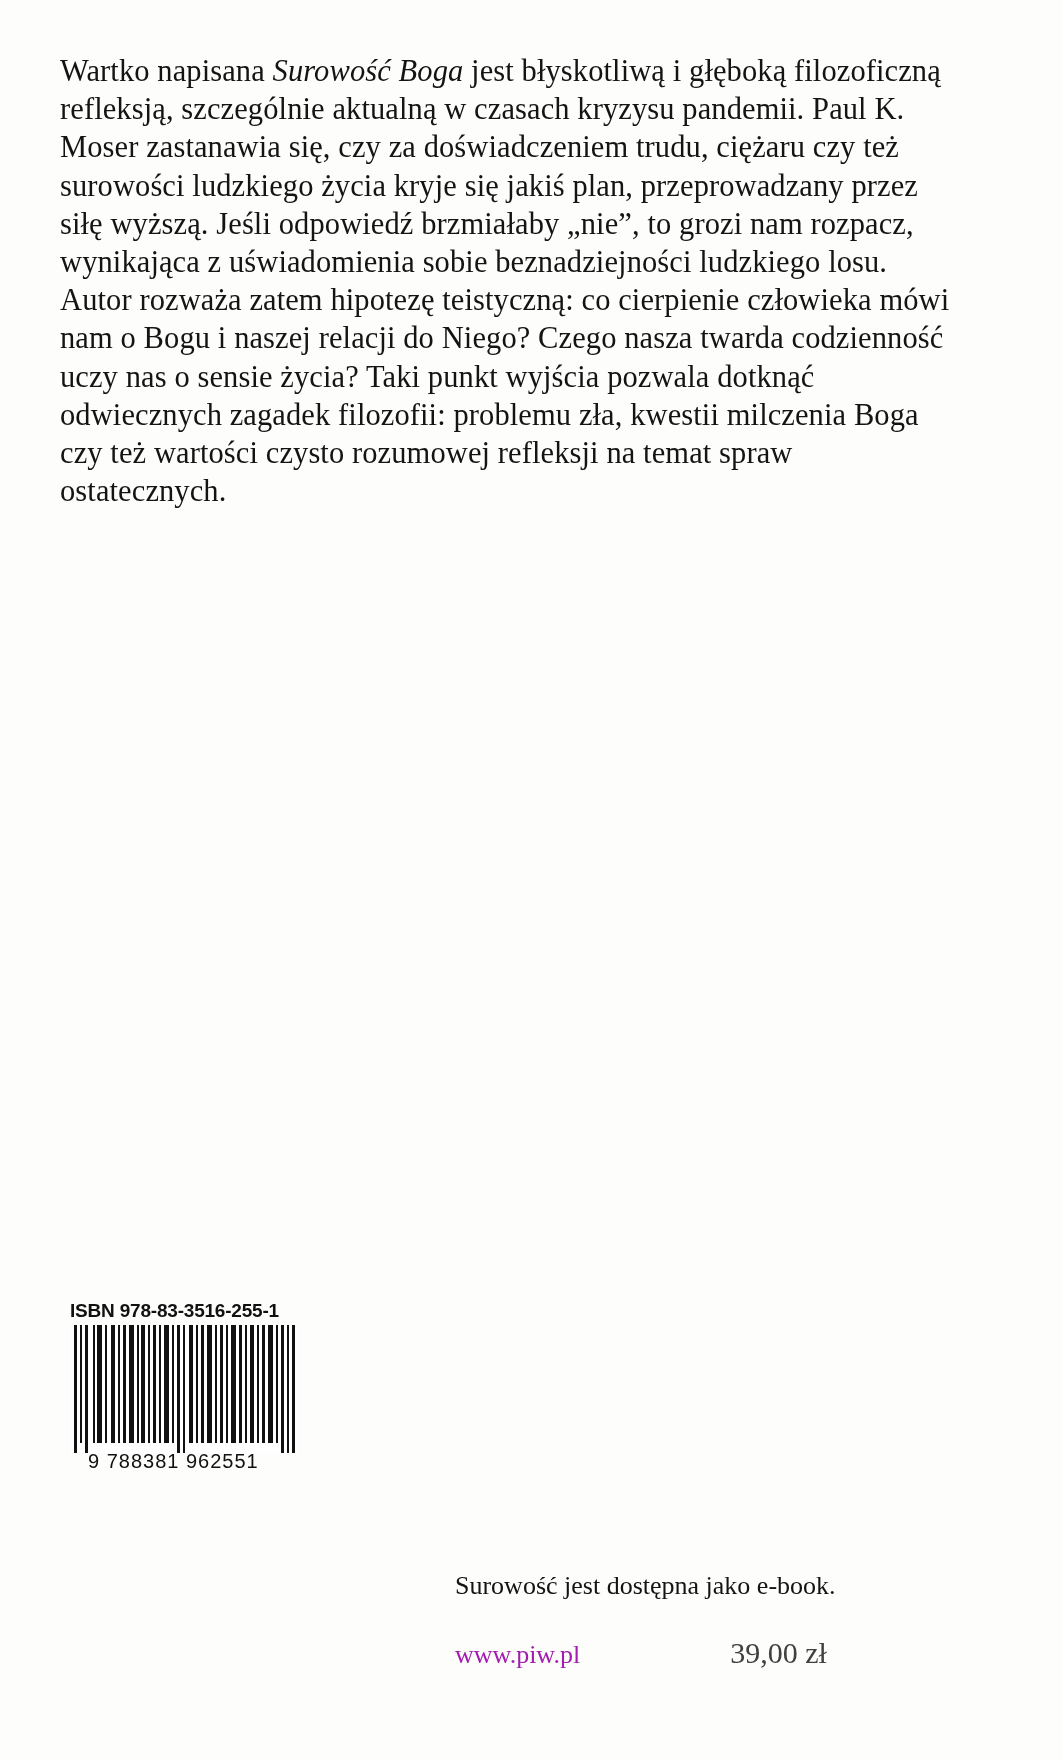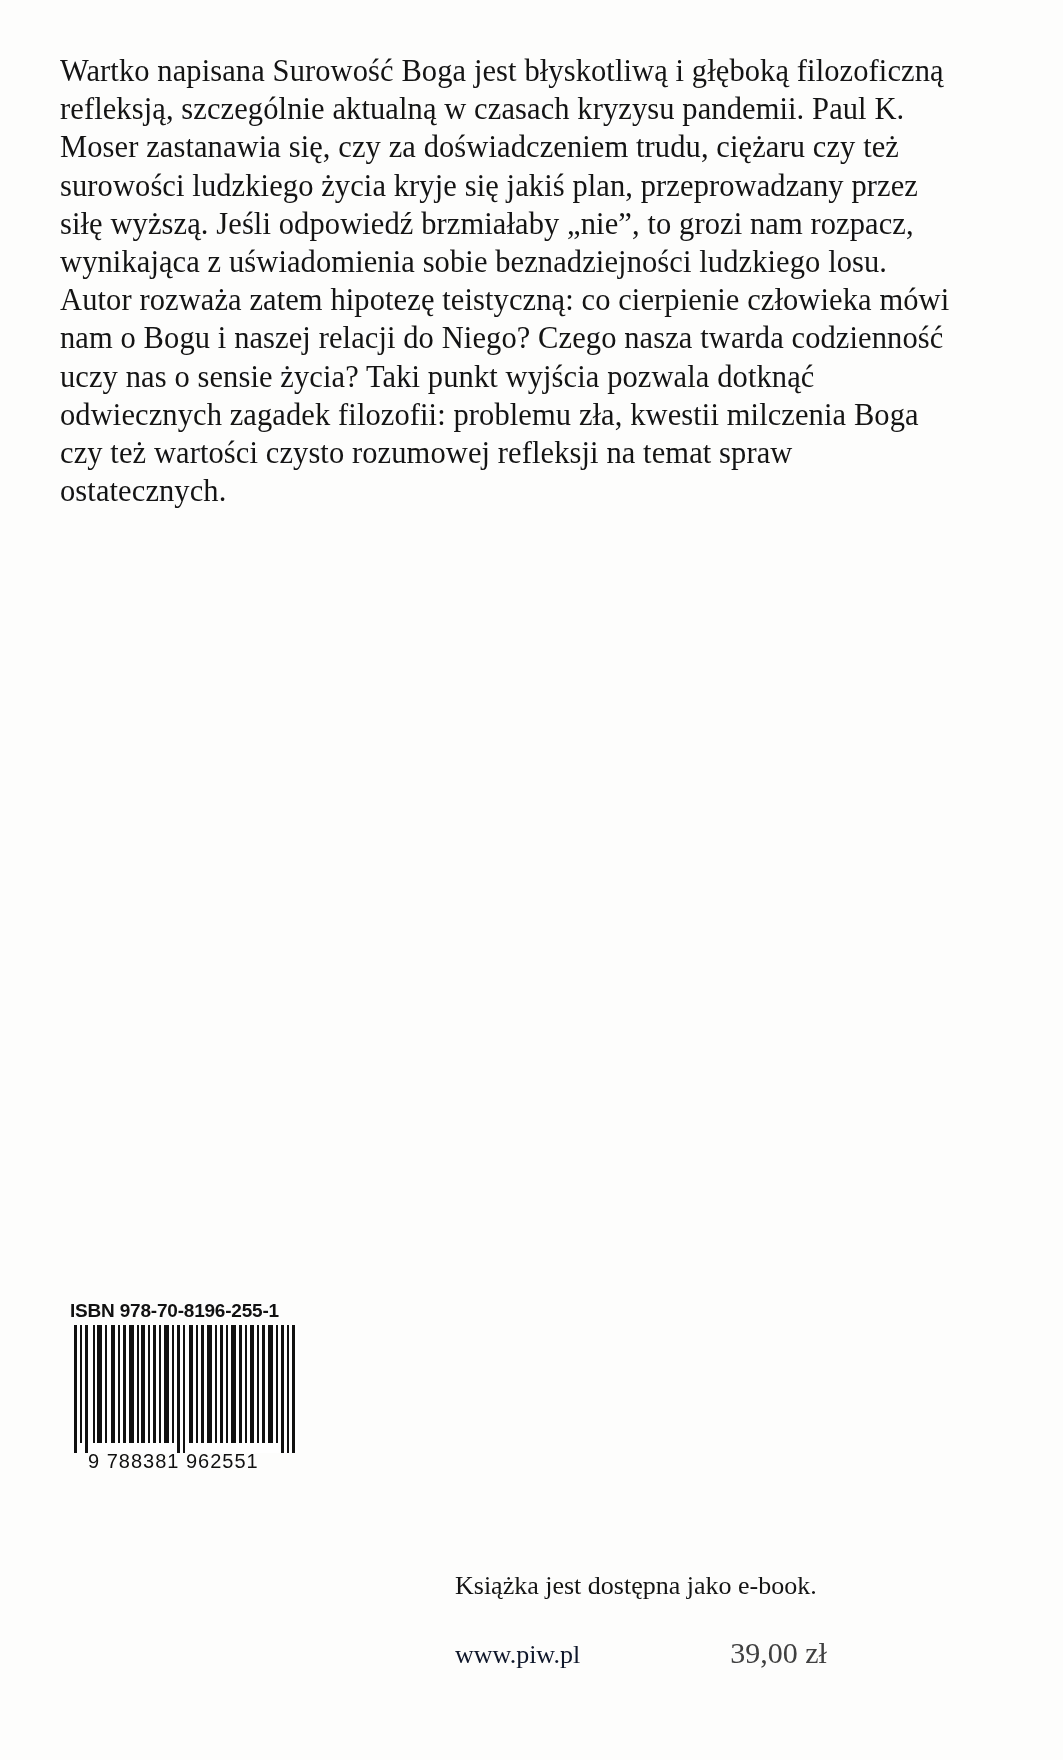--- a/index.html
+++ b/index.html
@@ -31,20 +31,21 @@
     font-size: 30.5px;
     line-height: 38.2px;
     letter-spacing: 0.1px;
     color: #141414;
     text-align: left;
   }
   .blurb p {
     margin: 0;
   }
   .blurb .title-italic {
+    font-style: italic;
   }
 
   
   .barcode-block {
     position: absolute;
     left: 70px;
     top: 1300px;
     width: 230px;
   }
   .isbn-text {
@@ -88,41 +89,41 @@
     white-space: nowrap;
   }
   .bottom-row {
     display: flex;
     align-items: baseline;
     justify-content: flex-start;
     margin-top: 34px;
   }
   .website {
     font-size: 26px;
-    color: #0f172a;
+    color: #a21caf;
     white-space: nowrap;
   }
   .price {
     font-size: 30px;
     color: #404040;
     white-space: nowrap;
     margin-left: 150px;
   }
 </style>
 </head>
 <body>
 
 <div class="page">
 
   <div class="blurb">
     <p><span>Wartko napisana </span><span class="title-italic">Surowość Boga</span><span> jest błyskotliwą i głęboką filozoficzną refleksją, szczególnie aktualną w czasach kryzysu pandemii. Paul K. Moser zastanawia się, czy za doświadczeniem trudu, ciężaru czy też surowości ludzkiego życia kryje się jakiś plan, przeprowadzany przez siłę wyższą. Jeśli odpowiedź brzmiałaby „nie”, to grozi nam rozpacz, wynikająca z uświadomienia sobie beznadziejności ludzkiego losu. Autor rozważa zatem hipotezę teistyczną: co cierpienie człowieka mówi nam o Bogu i naszej relacji do Niego? Czego nasza twarda codzienność uczy nas o sensie życia? Taki punkt wyjścia pozwala dotknąć odwiecznych zagadek filozofii: problemu zła, kwestii milczenia Boga czy też wartości czysto rozumowej refleksji na temat spraw ostatecznych.</span></p>
   </div>
 
   <div class="barcode-block">
-    <div class="isbn-text">ISBN 978-70-8196-255-1</div>
+    <div class="isbn-text">ISBN 978-83-3516-255-1</div>
     <div class="barcode">
       <svg width="228" height="128" viewBox="0 0 228 128" xmlns="http://www.w3.org/2000/svg" aria-hidden="true">
         <rect x="0" y="0" width="228" height="128" fill="#ffffff"></rect>
         <g fill="#111111">
           <rect x="4" y="0" width="3" height="128"></rect>
           <rect x="10" y="0" width="2" height="118"></rect>
           <rect x="15" y="0" width="3" height="128"></rect>
           <rect x="23" y="0" width="2" height="118"></rect>
           <rect x="27" y="0" width="5" height="118"></rect>
           <rect x="35" y="0" width="2" height="118"></rect>
@@ -157,20 +158,20 @@
           <rect x="211" y="0" width="3" height="128"></rect>
           <rect x="217" y="0" width="2" height="128"></rect>
           <rect x="222" y="0" width="3" height="128"></rect>
         </g>
       </svg>
     </div>
     <div class="ean-digits">9 788381 962551</div>
   </div>
 
   <div class="publisher-block">
-    <div class="ebook-line">Książka jest dostępna jako e-book.</div>
+    <div class="ebook-line">Surowość jest dostępna jako e-book.</div>
     <div class="bottom-row">
       <div class="website">www.piw.pl</div>
       <div class="price">39,00 zł</div>
     </div>
   </div>
 
 </div>
 
 </body></html>

